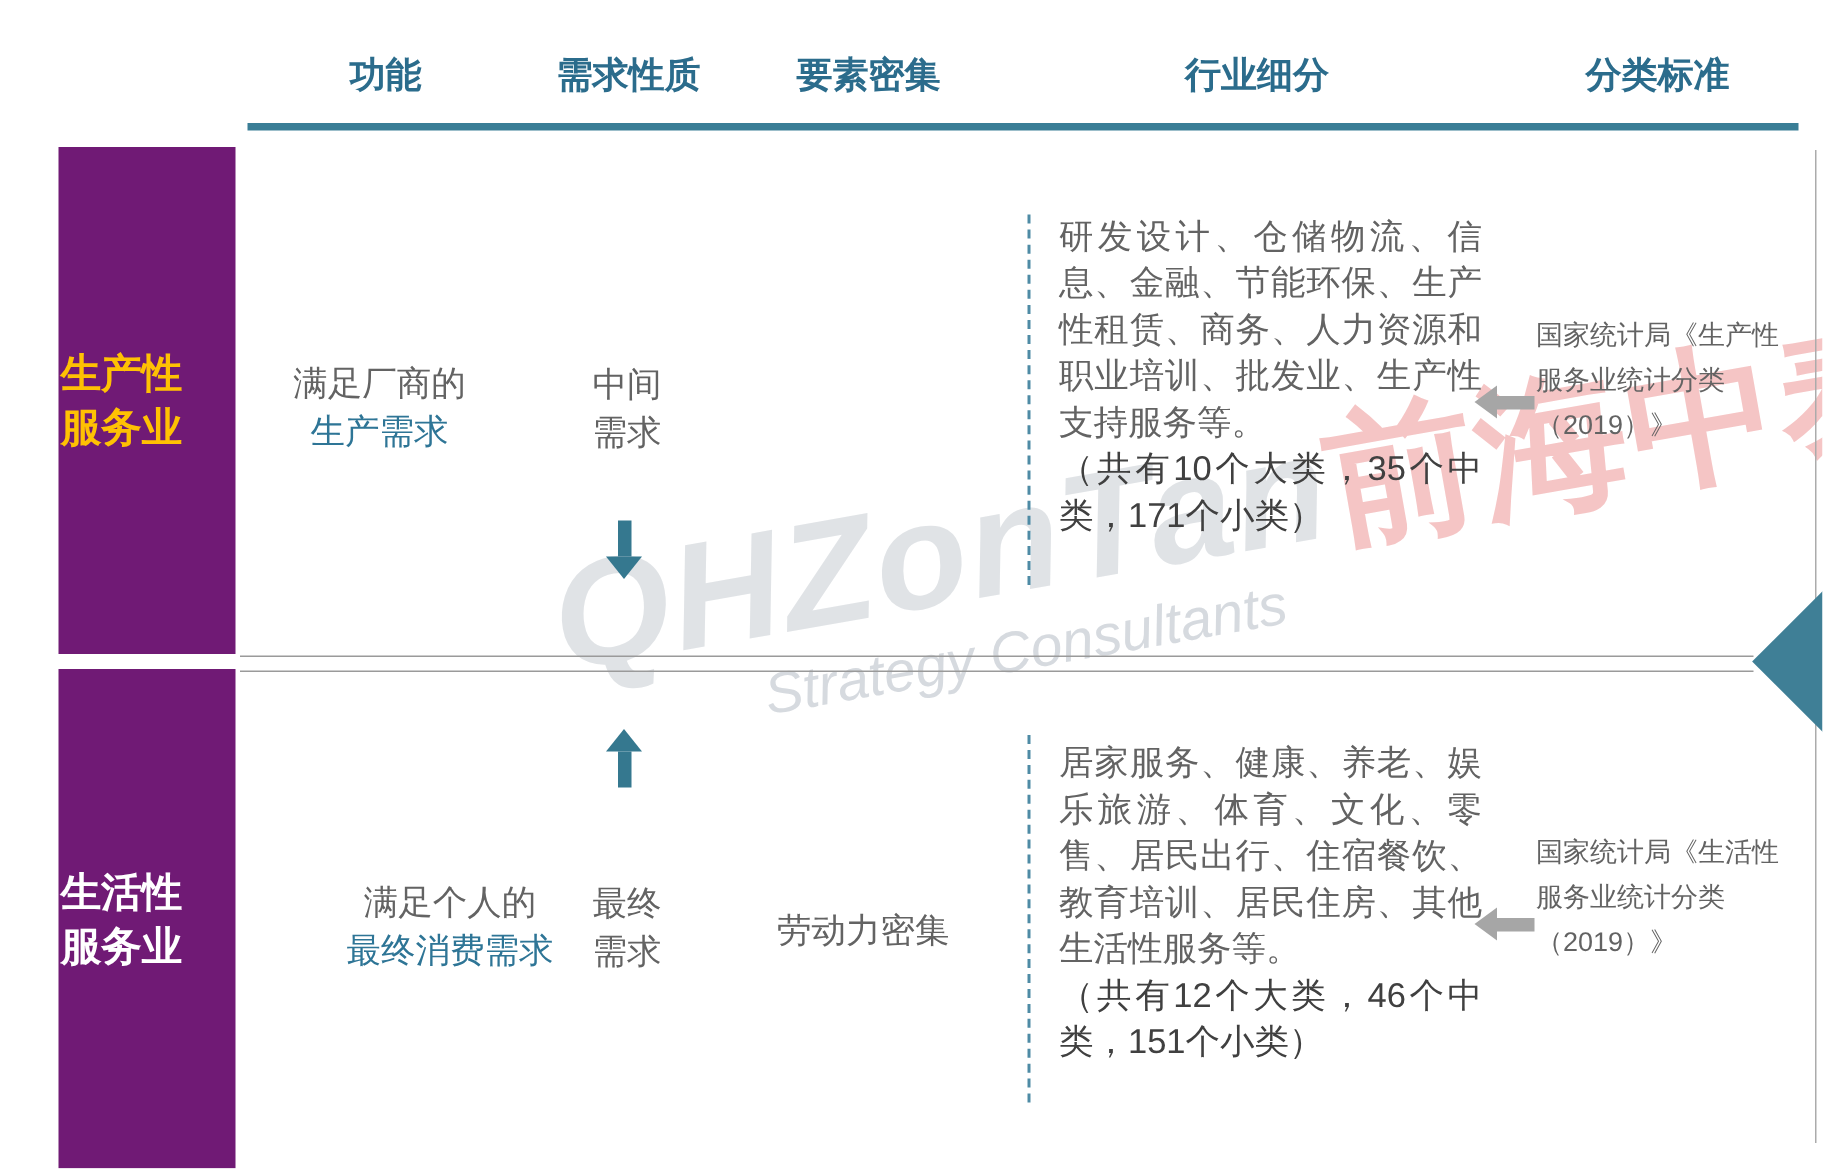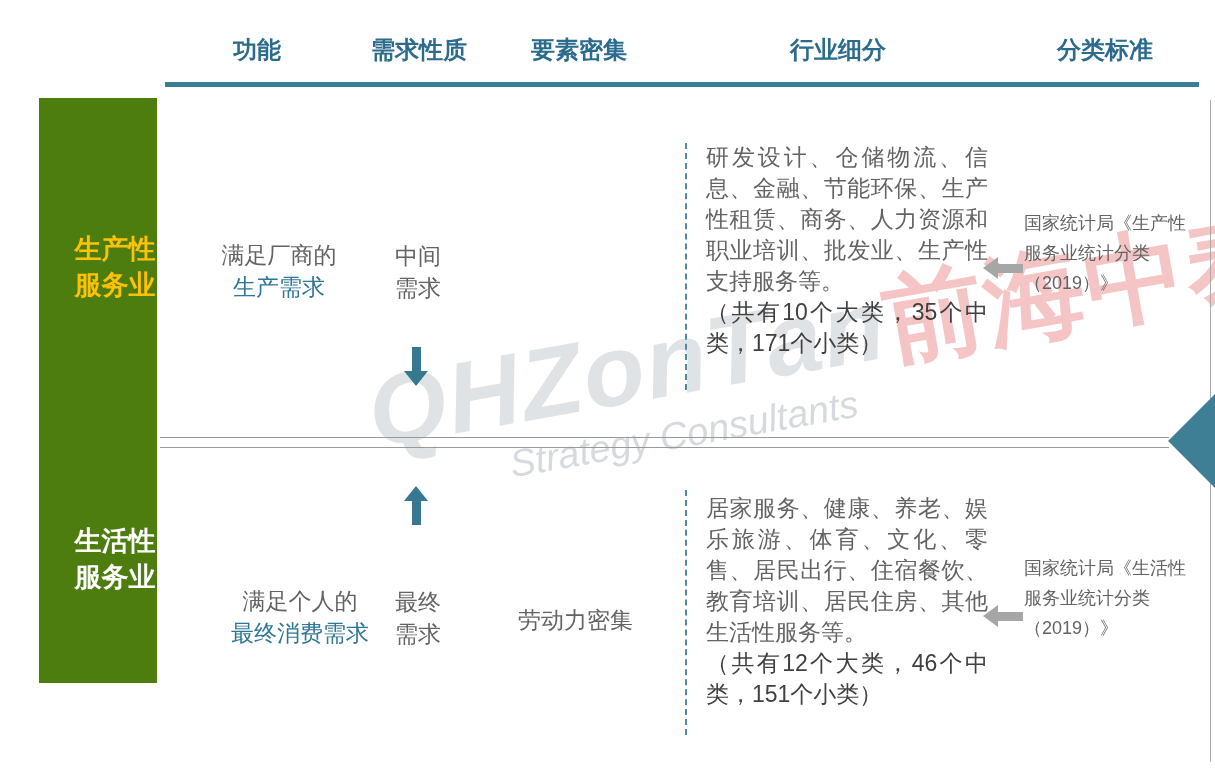--- a/index.html
+++ b/index.html
@@ -10,40 +10,40 @@
 
   
   .col-header {
     position:absolute; top:34px; transform:translateX(-50%);
     font-size:24px; font-weight:bold; color:#2B6C8C; white-space:nowrap;
   }
   .header-underline { position:absolute; left:165px; top:82px; width:1034px; height:5px; background:#3A7E96; }
 
   
   .cat-box {
-    position:absolute; left:39px; width:118px; background:#4d7c0f;
-    display:flex; align-items:center; justify-content:flex-end;
+    position:absolute; left:39px; width:118px; background:#701a75;
+    display:flex; align-items:center; justify-content:flex-start;
   }
   .cat-box.row1 { top:98px;  height:338px; }
-  .cat-box.row2 { top:434px; height:249px; }
+  .cat-box.row2 { top:446px; height:333px; }
   .cat-label { width:84px; text-align:center; font-size:27px; font-weight:bold; line-height:36px; }
   .cat-label.yellow { color:#FFC103; }
   .cat-label.white  { color:#FFFFFF; }
 
   
   .gap-line { position:absolute; left:160px; width:1009px; height:1px; background:#9A9A9A; }
   .right-vline { position:absolute; left:1210px; top:100px; width:1px; height:662px; background:#ABABAB; }
   .vdash { position:absolute; left:685px; width:0; border-left:2px dashed #4E8BA5; }
   .vdash.row1 { top:143px; height:247px; }
   .vdash.row2 { top:490px; height:245px; }
   .diamond { position:absolute; left:1183px; top:405px; width:72px; height:72px; background:#3F7F96; transform:rotate(45deg); }
 
   
   .func { position:absolute; left:158px; width:190px; text-align:center; font-size:23px; line-height:32px; color:#636363; }
-  .func.row1 { top:239px;padding-left:26px; } .func.row2 { top:585px;padding-left:47px; }
+  .func.row1 { top:239px; } .func.row2 { top:585px;padding-left:47px; }
   .accent { color:#2E7596; display:block; }
   .demand { position:absolute; left:383px; width:70px; text-align:center; font-size:23px; line-height:32px; color:#636363; }
   .demand.row1 { top:240px; } .demand.row2 { top:586px; }
   .demand span { display:block; }
   .factor { position:absolute; left:468px; width:215px; text-align:center; font-size:23px; line-height:32px; color:#636363; }
   .factor.row1 { top:222px; } .factor.row2 { top:604px; }
   .factor span { display:block; }
 
   .industries { position:absolute; left:706px; width:282px; font-size:23px; line-height:31px; color:#636363;
                 text-align:justify; text-justify:inter-ideograph; }

